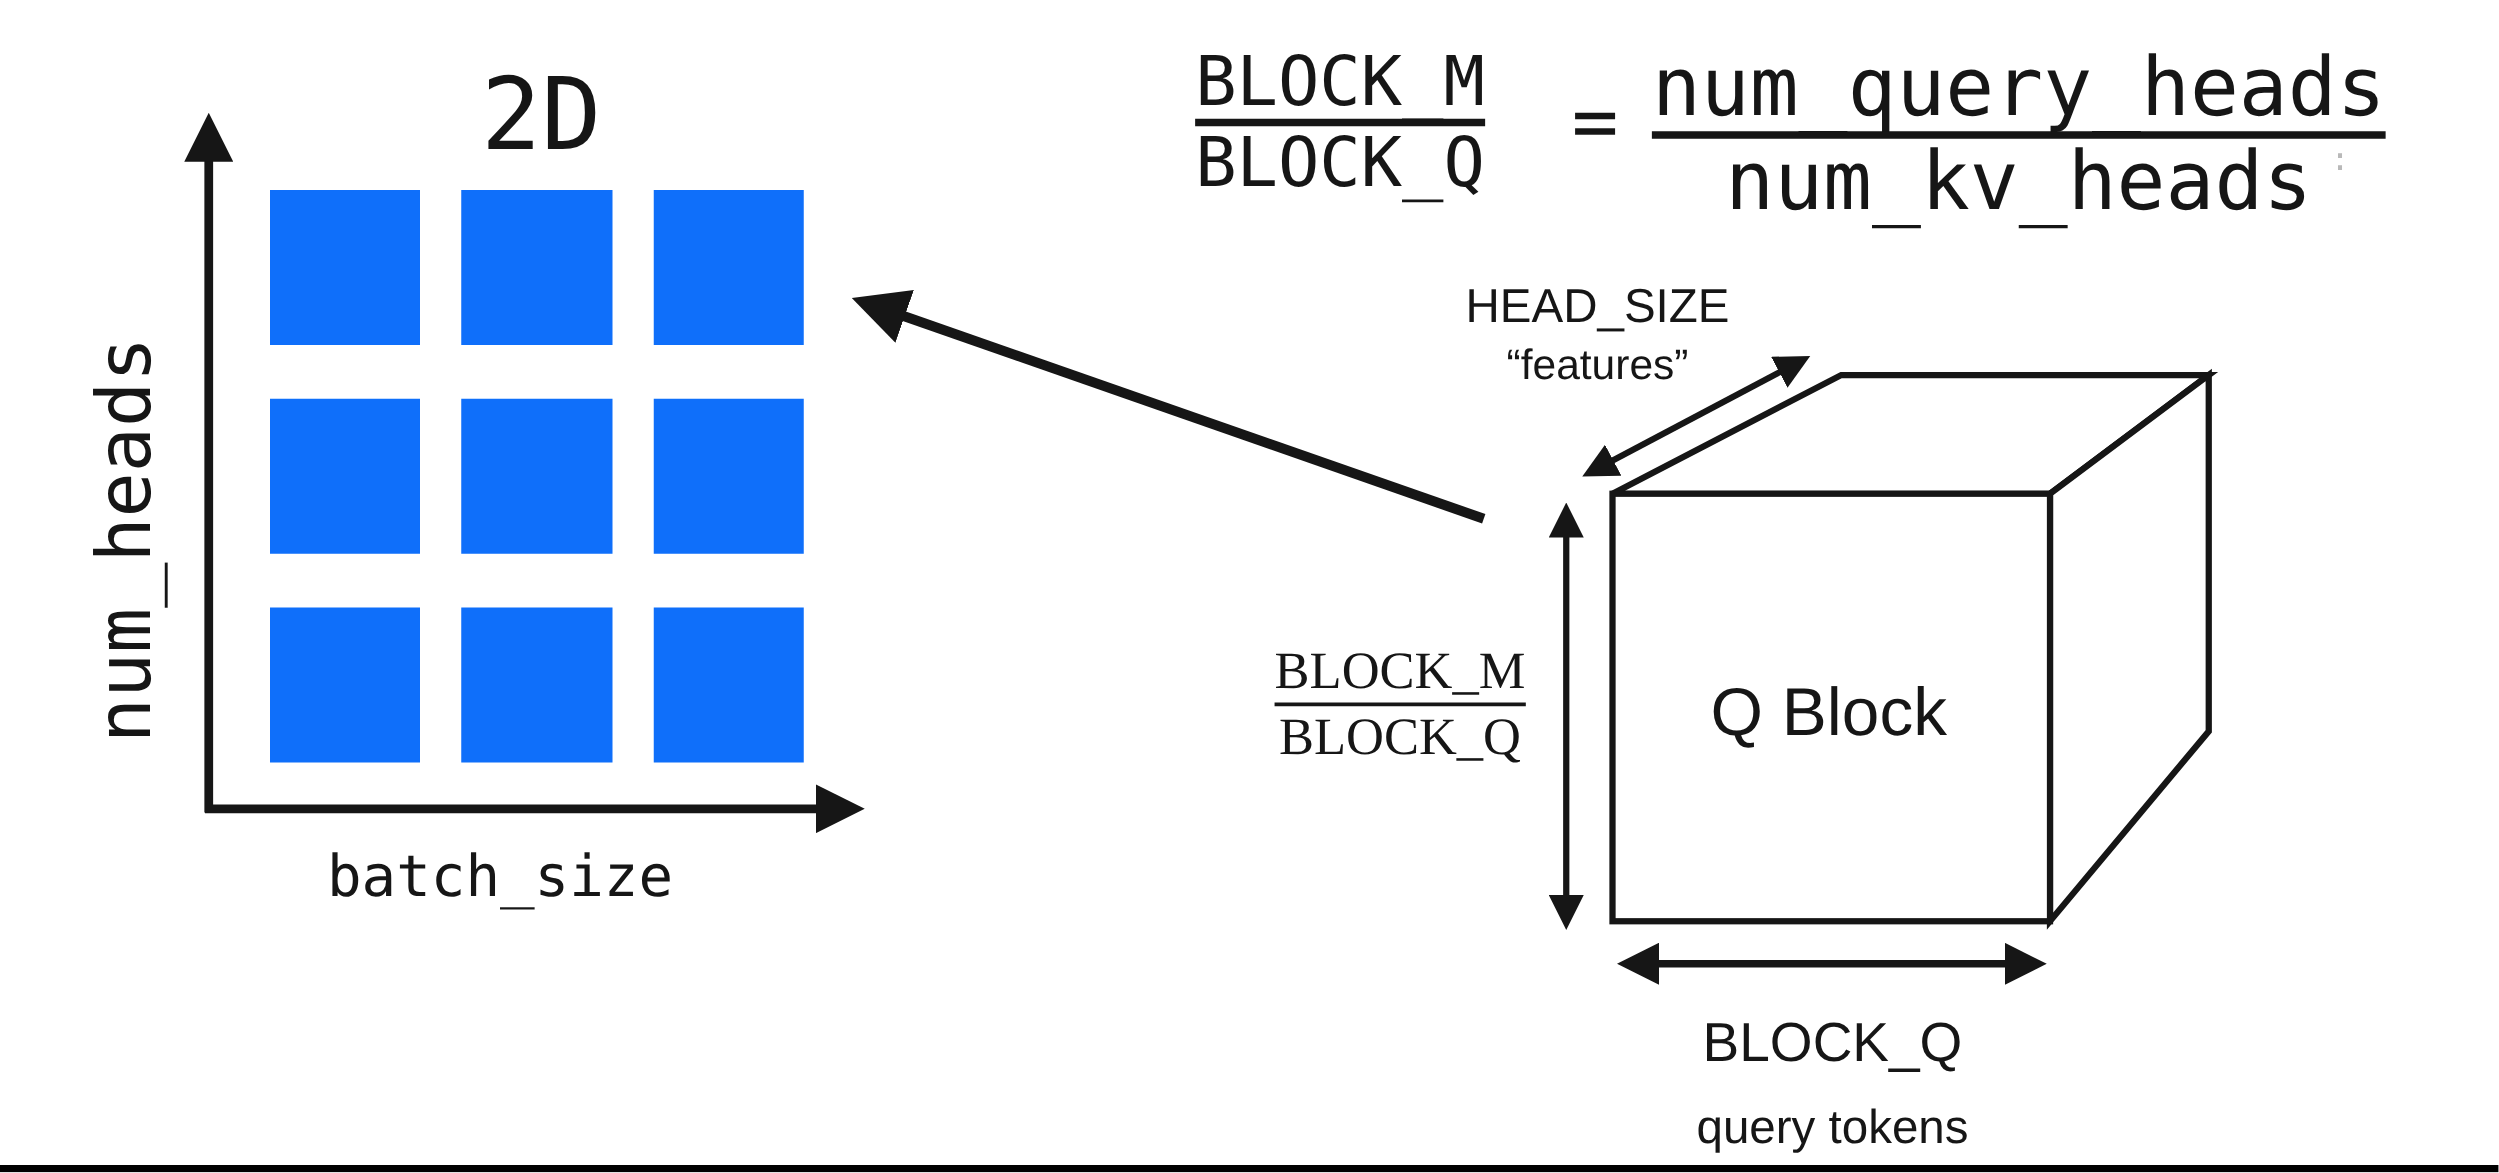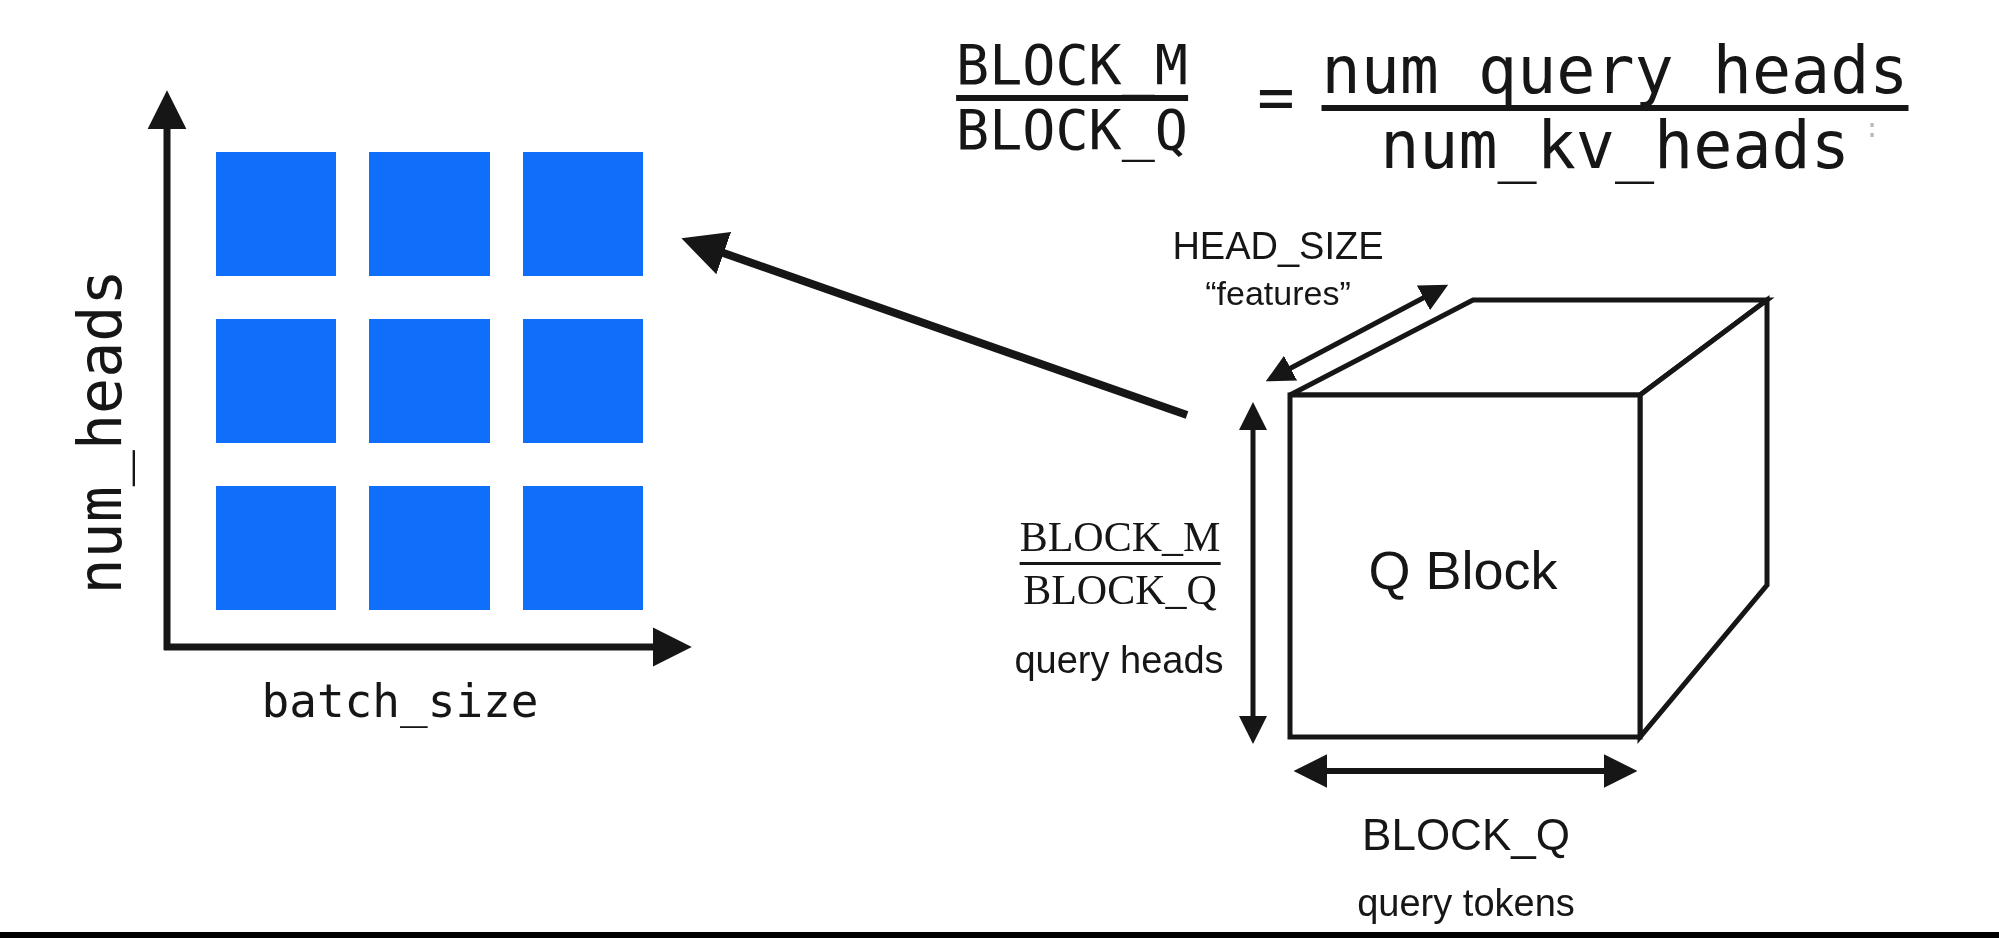--- a/index.html
+++ b/index.html
@@ -91,20 +91,21 @@
       <div class="cell" style="background: rgb(15, 111, 250);"></div>
       <div class="cell" style="background: rgb(15, 111, 250);"></div>
       <div class="cell" style="background: rgb(15, 111, 250);"></div>
       <div class="cell" style="background: rgb(15, 111, 250);"></div>
       <div class="cell" style="background: rgb(15, 111, 250);"></div>
       <div class="cell" style="background: rgb(15, 111, 250);"></div>
       <div class="cell" style="background: rgb(15, 111, 250);"></div>
       <div class="cell" style="background: rgb(15, 111, 250);"></div>
       <div class="cell" style="background: rgb(15, 111, 250);"></div>
     </div>
+  <div class="abs center mono" id="plot-title">2D</div>
   <div class="abs mono" id="y-axis-label">num_heads</div>
   <div class="abs center mono" id="x-axis-label">batch_size</div>
 
   <div class="abs mono" style="left:0;top:0;">
     <div class="abs frac mono" id="eq-lhs">
       <div class="num">BLOCK_M</div>
       <div class="bar"></div>
       <div class="den">BLOCK_Q</div>
     </div>
     <div class="abs center mono" id="eq-equals">=</div>
@@ -117,21 +118,20 @@
   </div>
 
   <div class="abs center sans" id="head-size-label">HEAD_SIZE</div>
   <div class="abs center sans" id="features-label">“features”</div>
 
   <div class="abs frac serif" id="height-fraction">
     <div class="num">BLOCK_M</div>
     <div class="bar"></div>
     <div class="den">BLOCK_Q</div>
   </div>
-  <div class="abs center sans" id="query-heads-label">query heads</div>
 
   <div class="abs center sans" id="cube-label">Q Block</div>
 
   <div class="abs center sans" id="block-q-label">BLOCK_Q</div>
   <div class="abs center sans" id="query-tokens-label">query tokens</div>
 
   <div class="abs" id="window-bottom-edge"></div>
 </div>
 
 </body></html>

